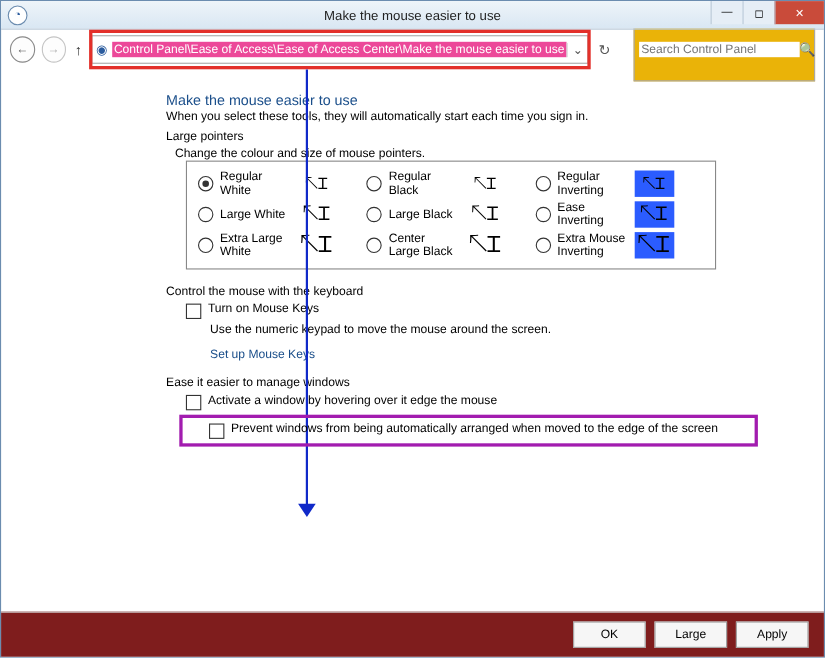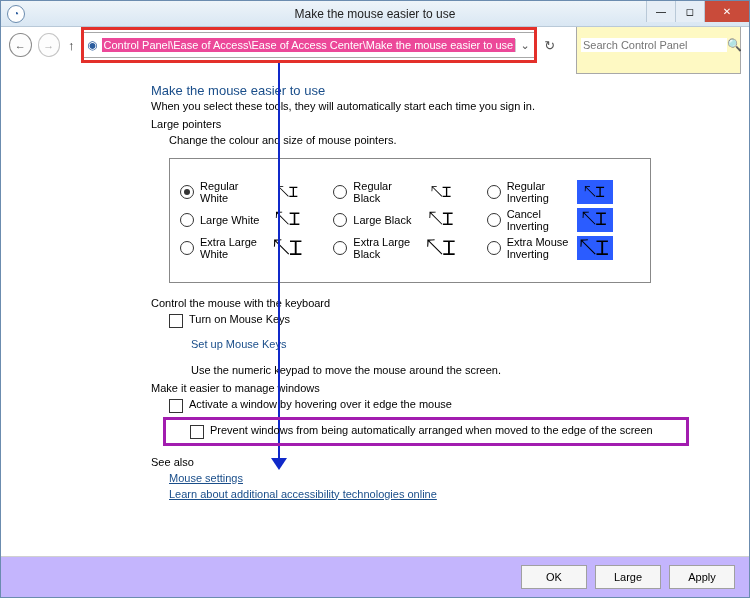--- a/index.html
+++ b/index.html
@@ -15,48 +15,48 @@
   .navrow{height:36px;display:flex;align-items:center;padding:0 8px;gap:6px;}
   .circ{width:22px;height:22px;border:1px solid #8a8a8a;border-radius:50%;display:flex;align-items:center;justify-content:center;background:#fdfdfd;font-size:11px;color:#555;}
   .circ.dis{opacity:.5;}
   .uparr{font-size:13px;color:#333;margin:0 2px;}
   .addrwrap{flex:1;display:flex;align-items:center;height:24px;border:1px solid #a8a8a8;background:#fff;position:relative;}
   .addrwrap .icon{width:18px;text-align:center;color:#2b5c9e;font-size:12px;}
   .addrtext{flex:1;background:#ec4899;color:#fff;font-size:11px;padding:1px 2px;overflow:hidden;white-space:nowrap;}
   .addrwrap .dd{width:18px;text-align:center;color:#555;border-left:1px solid #ccc;}
   .redbox-addr{position:absolute;left:-3px;top:-6px;right:-3px;bottom:-6px;border:3px solid #e3302a;pointer-events:none;}
   .refresh{width:18px;text-align:center;color:#555;font-size:13px;}
-  .searchwrap{width:155px;height:24px;border:1px solid #a8a8a8;background:#fef9c3;display:flex;align-items:center;padding:16px 4px;margin-left:12px;}
+  .searchwrap{width:155px;height:24px;border:1px solid #a8a8a8;background:#eab308;display:flex;align-items:center;padding:16px 4px;margin-left:12px;}
   .searchwrap input{border:none;outline:none;font-size:11px;flex:1;color:#777;}
   .searchwrap .sicon{color:#555;font-size:12px;}
   
   .body{flex:1;overflow:auto;padding:10px 20px 0 150px;position:relative;}
   h1.bluehead{color:#1a4e8a;font-size:13px;font-weight:400;margin:10px 0 2px;}
   .subline{font-size:11px;}
   .sect{font-size:11px;margin:6px 0 4px;}
-  .indent{margin-left:18px;font-size:11px;}
-  .pointerbox{border:1px solid #888;padding:17px 10px;margin:12px 0 14px 18px;width:460px;}
+  .indent{margin-left:8px;font-size:11px;}
+  .pointerbox{border:1px solid #888;padding:4px 10px;margin:0 0 14px 18px;width:460px;}
   .prow{display:flex;margin:4px 0;}
   .pcell{flex:1;display:flex;align-items:center;gap:6px;font-size:11px;}
   .radio{width:12px;height:12px;border:1px solid #333;border-radius:50%;display:inline-flex;align-items:center;justify-content:center;flex-shrink:0;}
   .radio.sel::after{content:"";width:6px;height:6px;background:#333;border-radius:50%;}
   .plabel{width:64px;line-height:1.1;}
   .preview{width:36px;height:24px;display:flex;align-items:center;justify-content:center;gap:1px;font-size:14px;}
   .preview.inv{background:#2b5cff;color:#000;}
   .chkrow{display:flex;align-items:flex-start;gap:6px;margin:4px 0 4px 18px;font-size:11px;}
   .chk{width:12px;height:12px;border:1px solid #333;flex-shrink:0;margin-top:1px;}
   .link{color:#1a4e8a;cursor:pointer;}
   .redbox-opt{position:relative;border:3px solid #a21caf;padding:4px 24px;margin:4px 0 10px 12px;width:472px;}
   .seealso{margin-top:8px;font-size:11px;}
   .seealso .link{display:block;margin:4px 0 0 18px;text-decoration:underline;}
   
   .arrow-line{position:absolute;left:277px;top:0;width:0;height:400px;border-left:2px solid #1029c9;pointer-events:none;}
   .arrow-head{position:absolute;left:270px;top:395px;width:0;height:0;border-left:8px solid transparent;border-right:8px solid transparent;border-top:12px solid #1029c9;pointer-events:none;}
   
-  .footer{height:40px;border-top:1px solid #d0d0d0;background:#c4b5fd;display:flex;align-items:center;justify-content:flex-end;padding:0 14px;gap:8px;}
+  .footer{height:40px;border-top:1px solid #d0d0d0;background:#7f1d1d;display:flex;align-items:center;justify-content:flex-end;padding:0 14px;gap:8px;}
   .btn{min-width:64px;height:22px;border:1px solid #a0a0a0;background:#f6f6f6;font-size:11px;display:flex;align-items:center;justify-content:center;}
 </style>
 </head>
 <body>
 
 <div class="window">
 
   <div class="titlebar">
     <div class="sysicon">◔</div>
     <div class="title">Make the mouse easier to use</div>
@@ -118,68 +118,63 @@
           <span class="plabel">Large White</span>
           <span class="preview" style="font-size:17px">↖Ꮖ</span>
         </div>
         <div class="pcell">
           <span class="radio"></span>
           <span class="plabel">Large Black</span>
           <span class="preview" style="font-size:17px">↖Ꮖ</span>
         </div>
         <div class="pcell">
           <span class="radio"></span>
-          <span class="plabel">Cancel Inverting</span>
+          <span class="plabel">Ease Inverting</span>
           <span class="preview inv" style="font-size:17px">↖Ꮖ</span>
         </div>
       </div>
       <div class="prow">
         <div class="pcell">
           <span class="radio"></span>
           <span class="plabel">Extra Large White</span>
           <span class="preview" style="font-size:20px">↖Ꮖ</span>
         </div>
         <div class="pcell">
           <span class="radio"></span>
-          <span class="plabel">Extra Large Black</span>
+          <span class="plabel">Center Large Black</span>
           <span class="preview" style="font-size:20px">↖Ꮖ</span>
         </div>
         <div class="pcell">
           <span class="radio"></span>
           <span class="plabel">Extra Mouse Inverting</span>
           <span class="preview inv" style="font-size:20px">↖Ꮖ</span>
         </div>
       </div>
     </div>
 
     <div class="sect">Control the mouse with the keyboard</div>
     <div class="chkrow">
       <span class="chk"></span>
       <span>Turn on Mouse Keys</span>
     </div>
+    <div class="indent" style="margin-left:40px">Use the numeric keypad to move the mouse around the screen.</div>
     <div class="indent link" style="margin:10px 0 14px 40px">Set up Mouse Keys</div>
-    <div class="indent" style="margin-left:40px">Use the numeric keypad to move the mouse around the screen.</div>
 
-    <div class="sect">Make it easier to manage windows</div>
+    <div class="sect">Ease it easier to manage windows</div>
     <div class="chkrow">
       <span class="chk"></span>
       <span>Activate a window by hovering over it edge the mouse</span>
     </div>
     <div class="redbox-opt">
       <div class="chkrow" style="margin:0">
         <span class="chk"></span>
         <span>Prevent windows from being automatically arranged when moved to the edge of the screen</span>
       </div>
     </div>
 
-    <div class="seealso">
-      <div>See also</div>
-      <span class="link">Mouse settings</span>
-      <span class="link">Learn about additional accessibility technologies online</span>
-    </div>
   </div>
 
   <div class="footer">
     <div class="btn">OK</div>
     <div class="btn">Large</div>
     <div class="btn">Apply</div>
   </div>
 
 </div>
 

